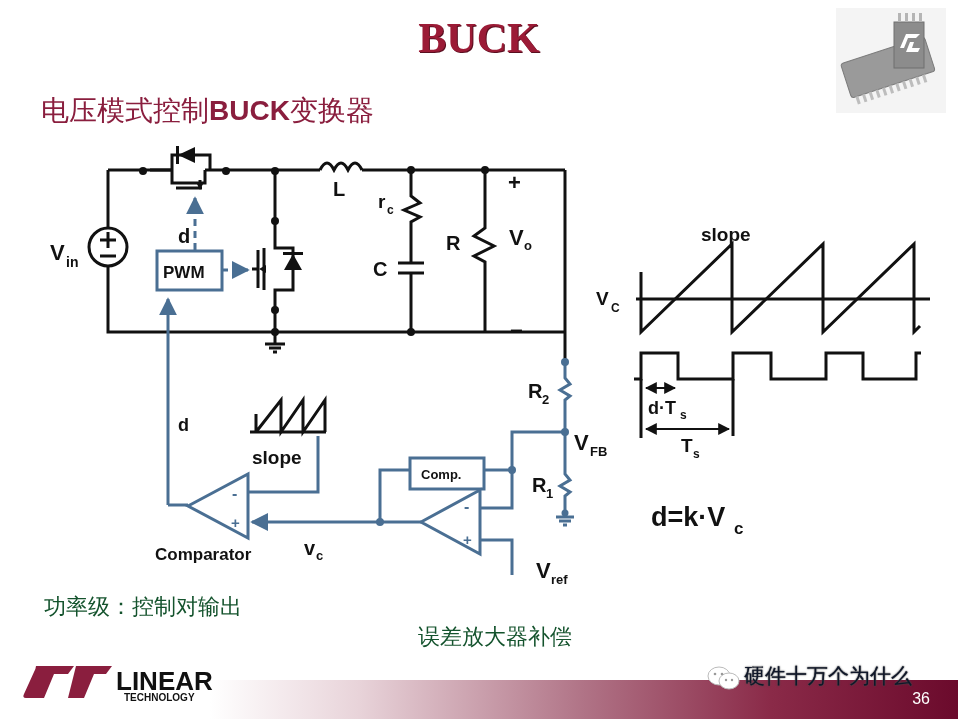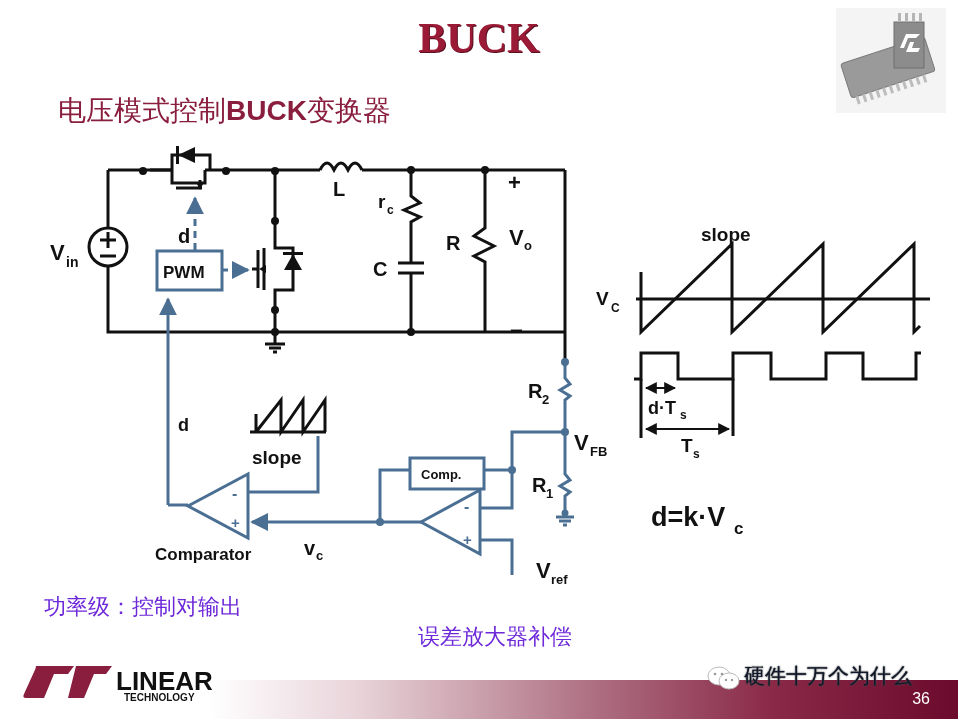--- a/index.html
+++ b/index.html
@@ -1,22 +1,22 @@
 <!DOCTYPE html>
 <html><head>
 <meta charset="utf-8">
 <style>
   html, body { margin: 0; padding: 0; background: #ffffff; }
   body { width: 958px; height: 719px; position: relative; overflow: hidden; font-family: "Liberation Sans", sans-serif; }
   .abs { position: absolute; }
   .title { left: 0; width: 958px; top: 14px; text-align: center; font-family: "Liberation Serif", serif; font-weight: bold; font-size: 42px; color: #9b1b36; letter-spacing: 0px; text-shadow: 1px 1px 0 #5a0f20; }
-  .subtitle { left: 58px; top: 92px; font-size: 28px; color: #8a1e3e; font-family: "DejaVu Sans", sans-serif; }
+  .subtitle { left: 41px; top: 92px; font-size: 28px; color: #8a1e3e; font-family: "DejaVu Sans", sans-serif; }
   .subtitle b { font-family: "Liberation Sans", sans-serif; font-weight: bold; }
   .chip { left: 836px; top: 8px; width: 110px; height: 105px; background: #f2f2f2; }
-  .cn-note { font-size: 22px; color: #6d28d9; font-family: Liberation Sans, sans-serif; }
+  .cn-note { font-size: 22px; color: #14532d; font-family: Liberation Sans, sans-serif; }
   .footer-bar { left: 210px; top: 680px; width: 748px; height: 39px; background: linear-gradient(to right, #ffffff 0%, #e8d3d9 20%, #b07386 50%, #8a2a48 75%, #6b0a2c 100%); }
   .page-num { right: 28px; top: 690px; font-size: 16px; color: #ffffff; }
   .wechat { left: 744px; top: 662px; font-size: 21px; color: #0f172a; text-shadow: 0 0 2px #555, 0 0 1px #333; font-family: "DejaVu Sans", sans-serif; }
   svg text { font-family: "Liberation Sans", sans-serif; font-weight: bold; }
 </style>
 </head>
 <body>
 
 <div class="abs title">BUCK</div>
 

